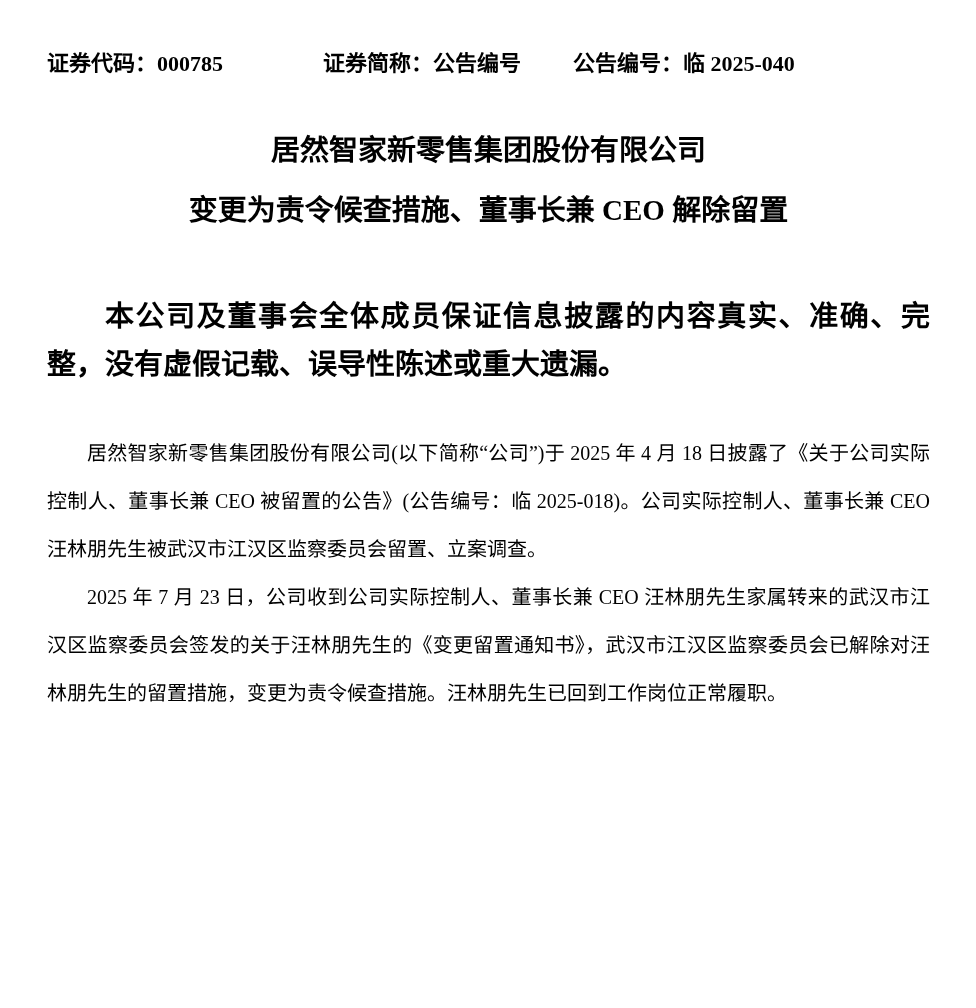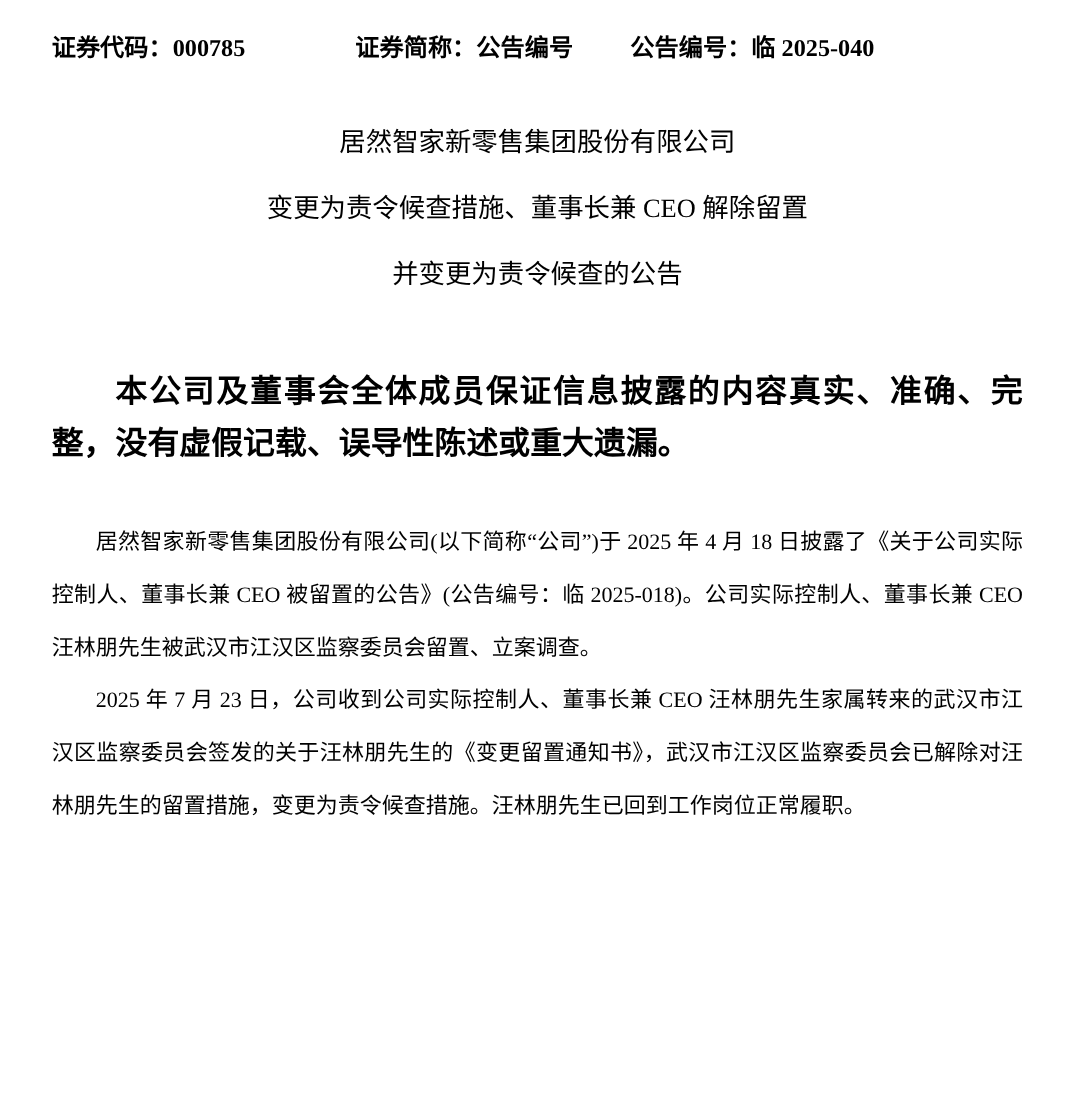--- a/index.html
+++ b/index.html
@@ -11,38 +11,39 @@
     width: 976px;
     height: 1008px;
     margin: 0 auto;
     background: #ffffff;
     color: #000000;
     font-family: "Liberation Serif", "DejaVu Serif", serif;
     overflow: hidden;
   }
   .content {
     padding: 25px 46px 0 47px;
+    margin-top: 20px;
   }
   
   .doc-header {
     display: flex;
     align-items: baseline;
     font-size: 22px;
     font-weight: bold;
     white-space: nowrap;
   }
   .doc-header .seg2 { margin-left: 100px; }
   .doc-header .seg3 { margin-left: 52px; }
 
   
   .doc-title {
     margin-top: 43px;
     text-align: center;
-    font-size: 24px;
-    font-weight: normal;
+    font-size: 29px;
+    font-weight: bold;
     line-height: 60px;
   }
 
   
   .disclaimer {
     margin-top: 52px;
     font-size: 29px;
     font-weight: bold;
     line-height: 48px;
     text-align: justify;
@@ -68,21 +69,20 @@
 
     <div class="doc-header">
       <span class="seg1">证券代码：000785</span>
       <span class="seg2">证券简称：公告编号</span>
       <span class="seg3">公告编号：临 2025-040</span>
     </div>
 
     <div class="doc-title">
       <div>居然智家新零售集团股份有限公司</div>
       <div>变更为责令候查措施、董事长兼 CEO 解除留置</div>
-      <div>并变更为责令候查的公告</div>
     </div>
 
     <div class="disclaimer">
       <p>本公司及董事会全体成员保证信息披露的内容真实、准确、完整，没有虚假记载、误导性陈述或重大遗漏。</p>
     </div>
 
     <div class="body-text">
       <p>居然智家新零售集团股份有限公司(以下简称“公司”)于 2025 年 4 月 18 日披露了《关于公司实际控制人、董事长兼 CEO 被留置的公告》(公告编号：临 2025-018)。公司实际控制人、董事长兼 CEO 汪林朋先生被武汉市江汉区监察委员会留置、立案调查。</p>
       <p>2025 年 7 月 23 日，公司收到公司实际控制人、董事长兼 CEO 汪林朋先生家属转来的武汉市江汉区监察委员会签发的关于汪林朋先生的《变更留置通知书》，武汉市江汉区监察委员会已解除对汪林朋先生的留置措施，变更为责令候查措施。汪林朋先生已回到工作岗位正常履职。</p>
     </div>

